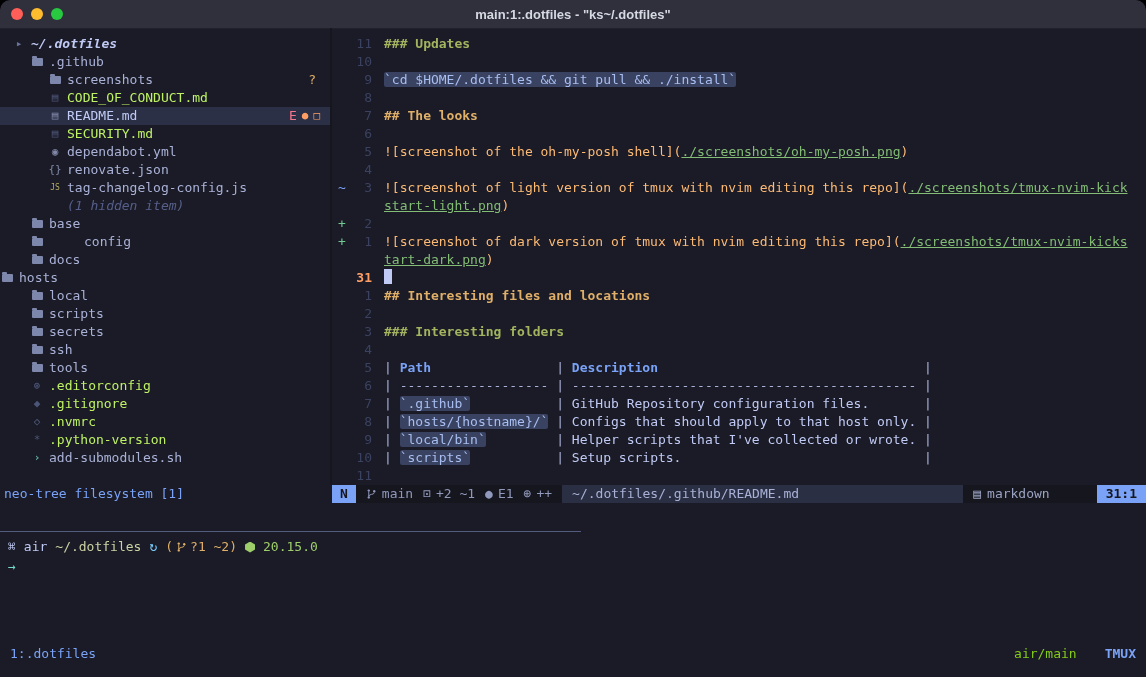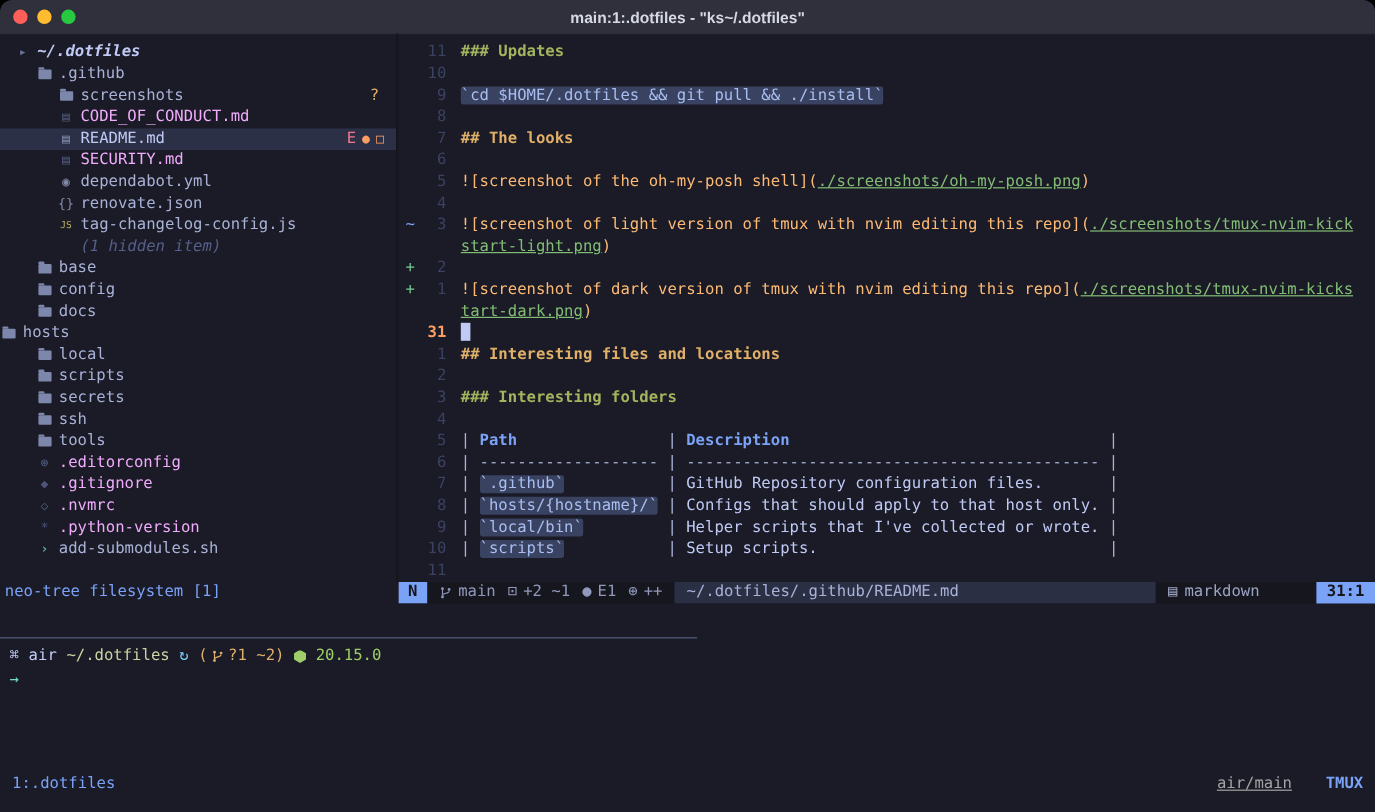--- a/index.html
+++ b/index.html
@@ -30,21 +30,21 @@
   .trow.dim .ti{color:#4c5578;}
   .ti-js{font-size:8px;letter-spacing:0;color:#b7ab66;}
   .ti-git{color:#a8705d;}
   .ti-shell{color:#5fae9e;font-weight:bold;}
   .ti-chevron{color:#6a739a;}
   .ifolder{display:inline-block;width:11px;height:8px;background:#7d87ab;border-radius:1px;position:relative;}
   .ifolder::before{content:"";position:absolute;top:-2px;left:0;width:5px;height:2px;background:inherit;border-radius:1px 1px 0 0;}
   .tl{white-space:pre;}
   .s-root{font-weight:bold;font-style:italic;color:#c0caf5;}
   .s-dir,.s-file{color:#a9b1d6;}
-  .s-dim{color:#f0abfc;}
+  .s-dim{color:#bef264;}
   .s-hidden{color:#565f89;font-style:italic;}
   .s-selected{color:#c0caf5;}
   .tbadge{position:absolute;right:14px;color:#e0af68;}
   .tmarks{position:absolute;right:10px;display:flex;gap:5px;}
   .mk0{color:#f7768e;}
   .mk1{color:#ff9e64;font-size:11px;}
   .mk2{color:#ff9e64;font-size:11px;}
 
   
   .eline{height:18px;display:flex;white-space:pre;}
@@ -84,21 +84,21 @@
   .c-sync{color:#7dcfff;}
   .c-git{color:#e0af68;display:inline-flex;align-items:center;}
   .c-node{color:#9ece6a;display:inline-flex;align-items:center;gap:8px;}
   .hex{display:inline-block;width:10px;height:11px;background:#9ece6a;clip-path:polygon(50% 0,100% 27%,100% 73%,50% 100%,0 73%,0 27%);}
   .prompt2{position:absolute;top:530px;left:8px;color:#73daca;}
 
   
   .tmuxbar{position:absolute;top:617px;left:0;right:0;height:18px;display:flex;justify-content:space-between;align-items:center;padding:0 10px;box-sizing:border-box;}
   .tb-window{color:#7aa2f7;}
   .tb-right{display:flex;gap:28px;}
-  .tb-session{color:#a3a3a3;text-decoration:underline;}
+  .tb-session{color:#84cc16;}
   .tb-tmux{color:#7aa2f7;font-weight:bold;}
 </style>
 </head>
 <body>
 
 <div class="window">
 
   <div class="titlebar">
     <div class="traffic">
       <span class="dot red"></span>
@@ -116,21 +116,21 @@
           <div class="trow" style="padding-left: 30px;"><span class="ti ti-folder"><span class="ifolder"></span></span><span class="tl s-dir">.github</span></div>
           <div class="trow" style="padding-left: 48px;"><span class="ti ti-folder"><span class="ifolder"></span></span><span class="tl s-dir">screenshots</span><span class="tbadge">?</span></div>
           <div class="trow dim" style="padding-left: 48px;"><span class="ti ti-file">▤</span><span class="tl s-dim">CODE_OF_CONDUCT.md</span></div>
           <div class="trow sel" style="padding-left: 48px;"><span class="ti ti-file">▤</span><span class="tl s-selected">README.md</span><span class="tmarks"><span class="mk mk0">E</span><span class="mk mk1">●</span><span class="mk mk2">□</span></span></div>
           <div class="trow dim" style="padding-left: 48px;"><span class="ti ti-file">▤</span><span class="tl s-dim">SECURITY.md</span></div>
           <div class="trow" style="padding-left: 48px;"><span class="ti ti-bot">◉</span><span class="tl s-file">dependabot.yml</span></div>
           <div class="trow" style="padding-left: 48px;"><span class="ti ti-braces">{}</span><span class="tl s-file">renovate.json</span></div>
           <div class="trow" style="padding-left: 48px;"><span class="ti ti-js">JS</span><span class="tl s-file">tag-changelog-config.js</span></div>
           <div class="trow dim" style="padding-left: 48px;"><span class="ti ti-none"></span><span class="tl s-hidden">(1 hidden item)</span></div>
           <div class="trow" style="padding-left: 30px;"><span class="ti ti-folder"><span class="ifolder"></span></span><span class="tl s-dir">base</span></div>
-          <div class="trow" style="padding-left: 30px;"><span class="ti ti-folder"><span class="ifolder"></span></span><span class="tl s-dir">config</span></div>
+          <div class="trow" style="padding-left: 30px; gap: 35px;"><span class="ti ti-folder"><span class="ifolder"></span></span><span class="tl s-dir">config</span></div>
           <div class="trow" style="padding-left: 30px;"><span class="ti ti-folder"><span class="ifolder"></span></span><span class="tl s-dir">docs</span></div>
           <div class="trow" style=""><span class="ti ti-folder"><span class="ifolder"></span></span><span class="tl s-dir">hosts</span></div>
           <div class="trow" style="padding-left: 30px;"><span class="ti ti-folder"><span class="ifolder"></span></span><span class="tl s-dir">local</span></div>
           <div class="trow" style="padding-left: 30px;"><span class="ti ti-folder"><span class="ifolder"></span></span><span class="tl s-dir">scripts</span></div>
           <div class="trow" style="padding-left: 30px;"><span class="ti ti-folder"><span class="ifolder"></span></span><span class="tl s-dir">secrets</span></div>
           <div class="trow" style="padding-left: 30px;"><span class="ti ti-folder"><span class="ifolder"></span></span><span class="tl s-dir">ssh</span></div>
           <div class="trow" style="padding-left: 30px;"><span class="ti ti-folder"><span class="ifolder"></span></span><span class="tl s-dir">tools</span></div>
           <div class="trow dim" style="padding-left: 30px;"><span class="ti ti-gear">⊛</span><span class="tl s-dim">.editorconfig</span></div>
           <div class="trow dim" style="padding-left: 30px;"><span class="ti ti-git">◆</span><span class="tl s-dim">.gitignore</span></div>
           <div class="trow dim" style="padding-left: 30px;"><span class="ti ti-hex">◇</span><span class="tl s-dim">.nvmrc</span></div>

